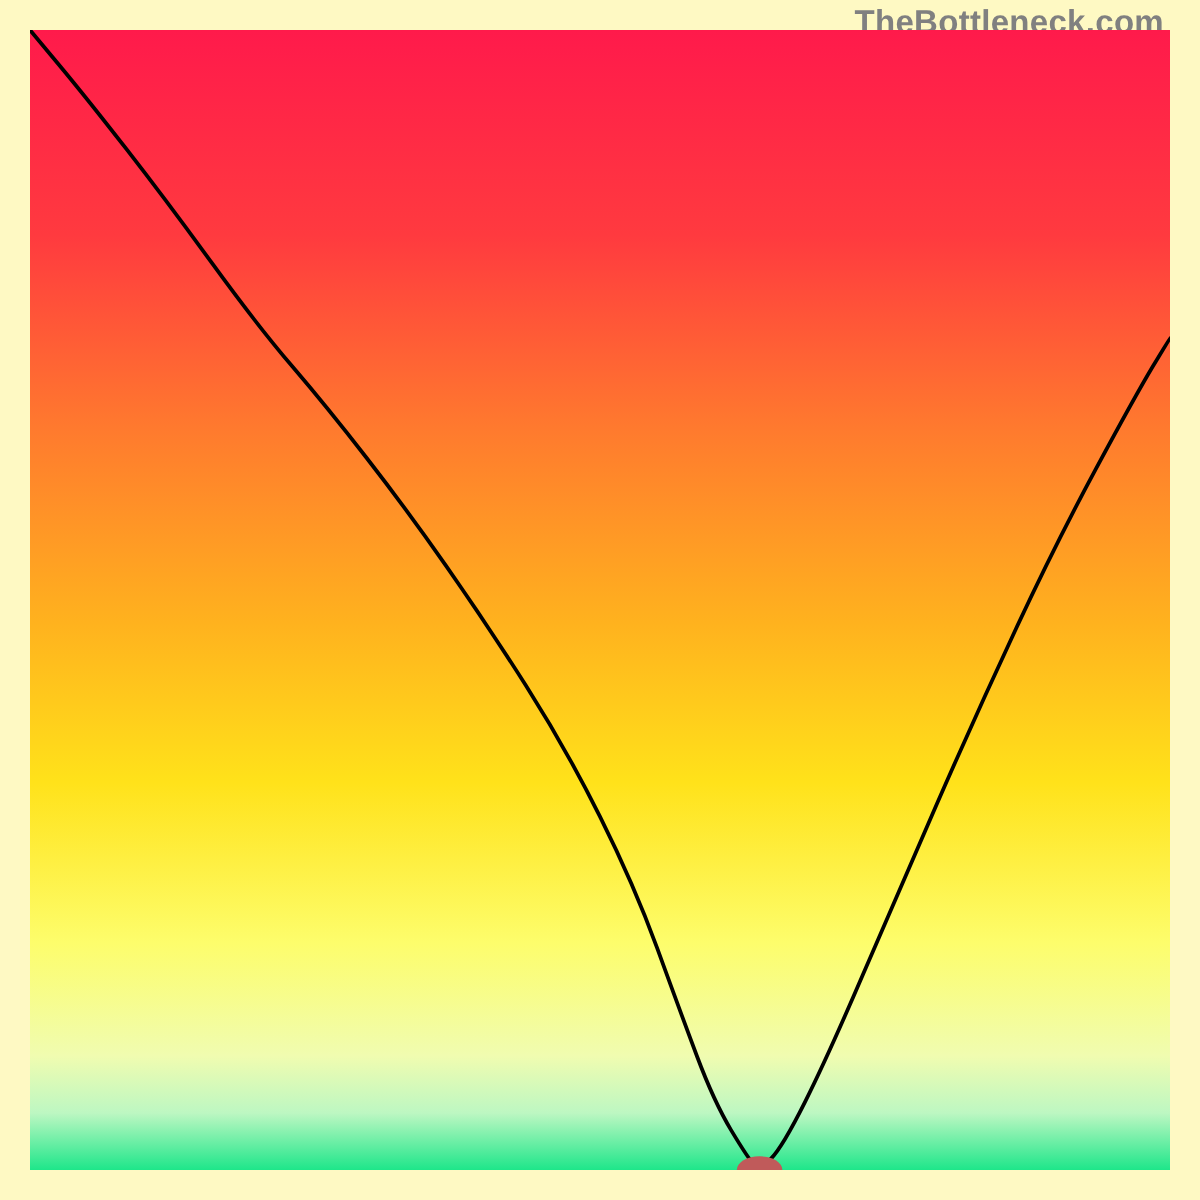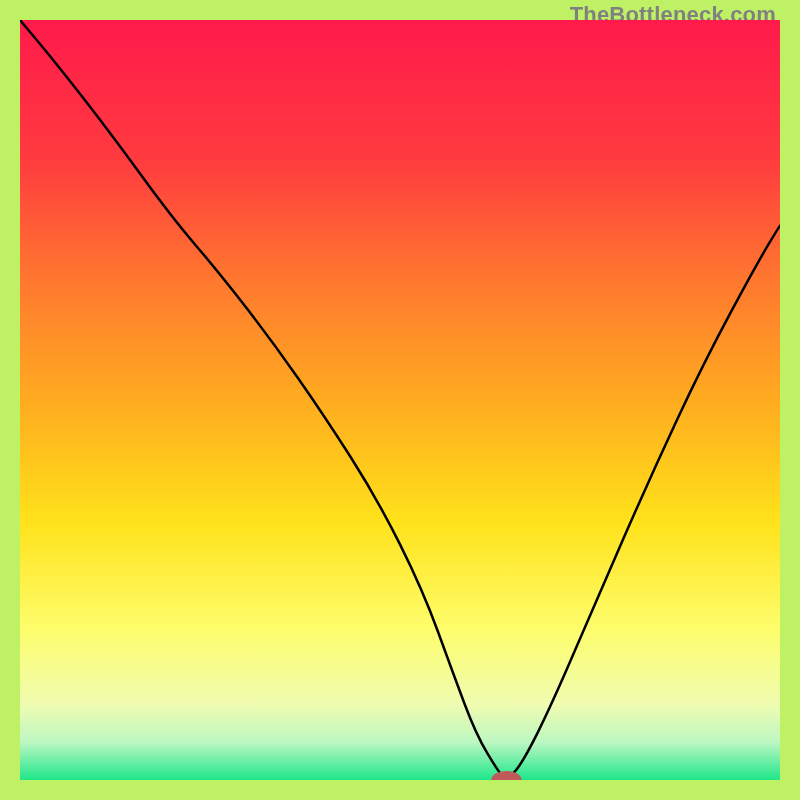--- a/index.html
+++ b/index.html
@@ -1,21 +1,21 @@
 <!DOCTYPE html>
 <html><head>
 <meta charset="utf-8">
 <style>
   * { margin: 0; padding: 0; box-sizing: border-box; }
   html, body { width: 800px; height: 800px; overflow: hidden; background: #000; }
   .chart-container {
     position: relative;
     width: 800px;
     height: 800px;
-    background: #bef264;
+    background: #fef9c3;
   }
   .plot-area {
     position: absolute;
     left: 20px;
     top: 20px;
     width: 760px;
     height: 760px;
   }
   .watermark {
     position: absolute;

